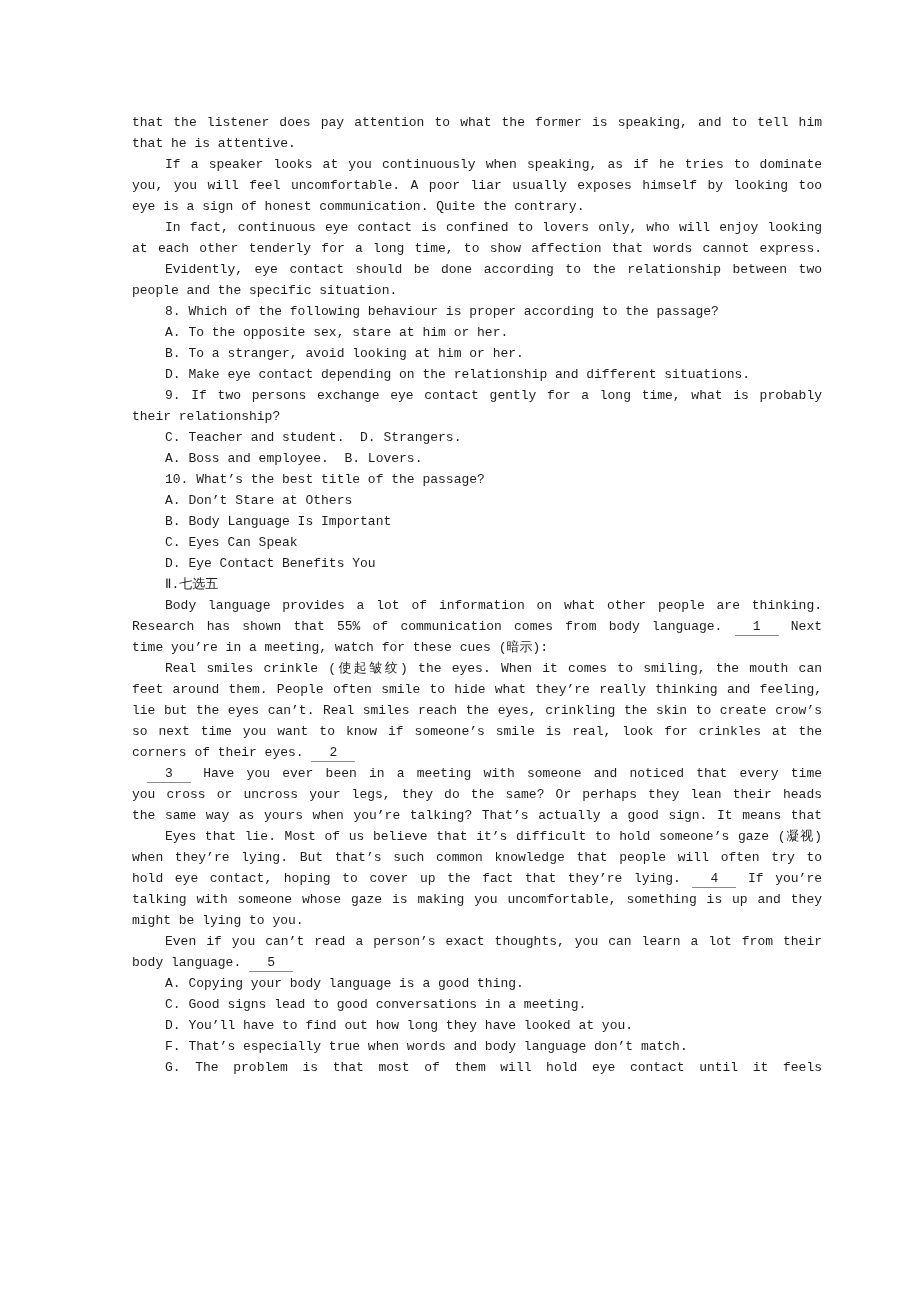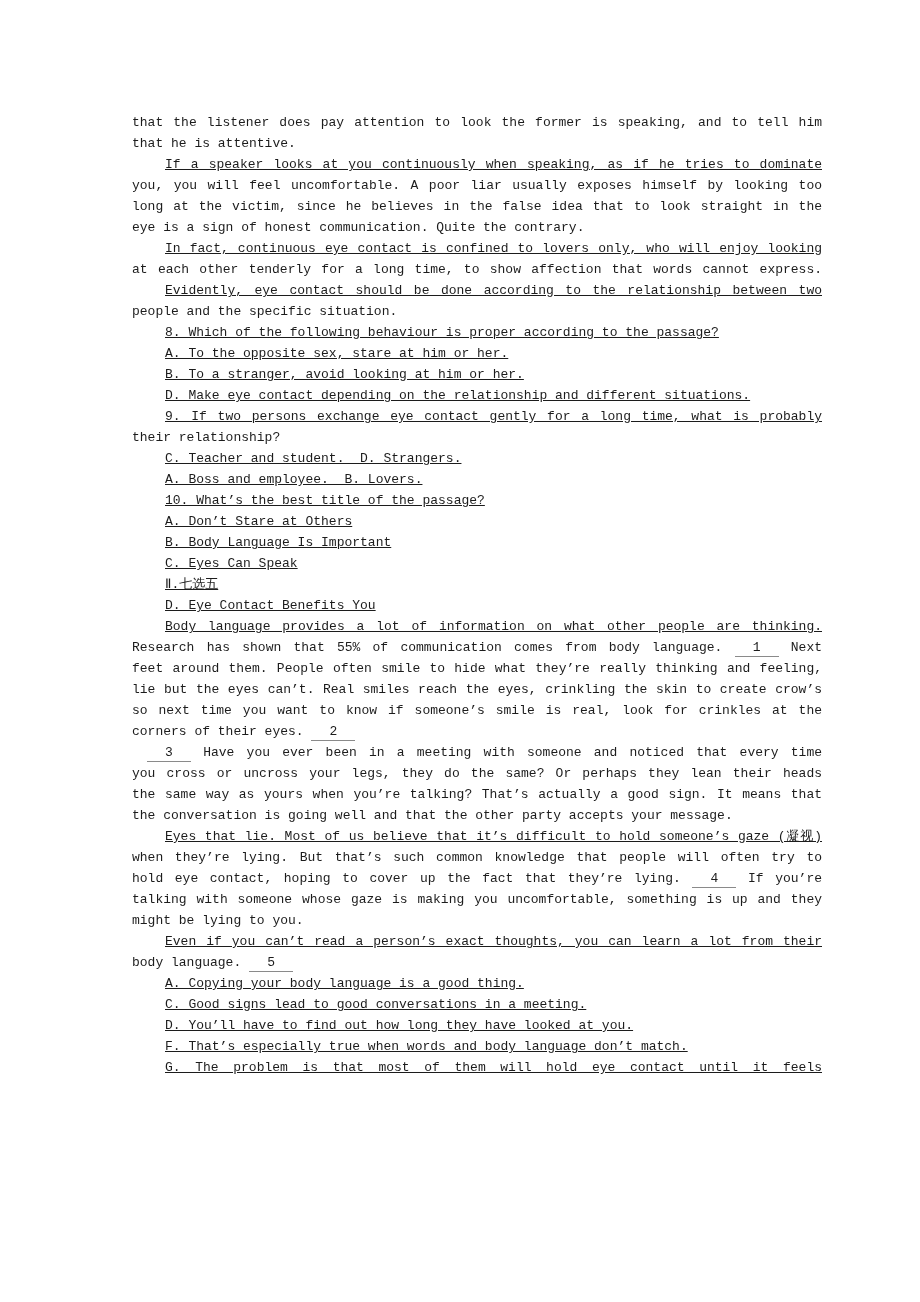--- a/index.html
+++ b/index.html
@@ -20,70 +20,70 @@
   }
   .line {
     white-space: pre-wrap;
     min-height: 21px;
   }
   .line.just {
     white-space: normal;
     text-align: justify;
     text-align-last: justify;
   }
-  .ind { padding-left: 33px; text-decoration: underline; }
+  .ind { padding-left: 33px; }
   .ind-sm { padding-left: 15px; }
   .blank {
     display: inline-block;
     width: 44px;
     text-align: center;
     text-align-last: center;
     border-bottom: 1px solid #8a8a8a;
     line-height: 16px;
   }
 </style>
 </head>
 <body>
 
 <div class="doc">
   <div id="lines">
-      <div class="line just">that the listener does pay attention to look the former is speaking, and to tell him</div>
+      <div class="line just">that the listener does pay attention to what the former is speaking, and to tell him</div>
       <div class="line">that he is attentive.</div>
       <div class="line just ind">If a speaker looks at you continuously when speaking, as if he tries to dominate</div>
       <div class="line just">you, you will feel uncomfortable. A poor liar usually exposes himself by looking too</div>
-      <div class="line just">long at the victim, since he believes in the false idea that to look straight in the</div>
       <div class="line">eye is a sign of honest communication. Quite the contrary.</div>
       <div class="line just ind">In fact, continuous eye contact is confined to lovers only, who will enjoy looking</div>
       <div class="line just">at each other tenderly for a long time, to show affection that words cannot express.</div>
       <div class="line just ind">Evidently, eye contact should be done according to the relationship between two</div>
       <div class="line">people and the specific situation.</div>
       <div class="line ind">8. Which of the following behaviour is proper according to the passage?</div>
       <div class="line ind">A. To the opposite sex, stare at him or her.</div>
       <div class="line ind">B. To a stranger, avoid looking at him or her.</div>
       <div class="line ind">D. Make eye contact depending on the relationship and different situations.</div>
       <div class="line just ind">9. If two persons exchange eye contact gently for a long time, what is probably</div>
       <div class="line">their relationship?</div>
       <div class="line ind">C. Teacher and student.  D. Strangers.</div>
       <div class="line ind">A. Boss and employee.  B. Lovers.</div>
       <div class="line ind">10. What’s the best title of the passage?</div>
       <div class="line ind">A. Don’t Stare at Others</div>
       <div class="line ind">B. Body Language Is Important</div>
       <div class="line ind">C. Eyes Can Speak</div>
+      <div class="line ind">D. Eye Contact Benefits You</div>
       <div class="line ind">Ⅱ.七选五</div>
-      <div class="line ind">D. Eye Contact Benefits You</div>
       <div class="line just ind">Body language provides a lot of information on what other people are thinking.</div>
       <div class="line just">Research has shown that 55% of communication comes from body language. <span class="blank">1</span> Next</div>
+      <div class="line">time you’re in a meeting, watch for these cues (暗示):</div>
+      <div class="line just ind">Real smiles crinkle (使起皱纹) the eyes. When it comes to smiling, the mouth can</div>
       <div class="line just">feet around them. People often smile to hide what they’re really thinking and feeling,</div>
       <div class="line just">lie but the eyes can’t. Real smiles reach the eyes, crinkling the skin to create crow’s</div>
       <div class="line just">so next time you want to know if someone’s smile is real, look for crinkles at the</div>
       <div class="line">corners of their eyes. <span class="blank">2</span></div>
       <div class="line just ind-sm"><span class="blank">3</span> Have you ever been in a meeting with someone and noticed that every time</div>
       <div class="line just">you cross or uncross your legs, they do the same? Or perhaps they lean their heads</div>
       <div class="line just">the same way as yours when you’re talking? That’s actually a good sign. It means that</div>
-      <div class="line">the conversation is going well and that the other party accepts your message.</div>
       <div class="line just ind">Eyes that lie. Most of us believe that it’s difficult to hold someone’s gaze (凝视)</div>
       <div class="line just">when they’re lying. But that’s such common knowledge that people will often try to</div>
       <div class="line just">hold eye contact, hoping to cover up the fact that they’re lying. <span class="blank">4</span> If you’re</div>
       <div class="line just">talking with someone whose gaze is making you uncomfortable, something is up and they</div>
       <div class="line">might be lying to you.</div>
       <div class="line just ind">Even if you can’t read a person’s exact thoughts, you can learn a lot from their</div>
       <div class="line">body language. <span class="blank">5</span></div>
       <div class="line ind">A. Copying your body language is a good thing.</div>
       <div class="line ind">C. Good signs lead to good conversations in a meeting.</div>
       <div class="line ind">D. You’ll have to find out how long they have looked at you.</div>

